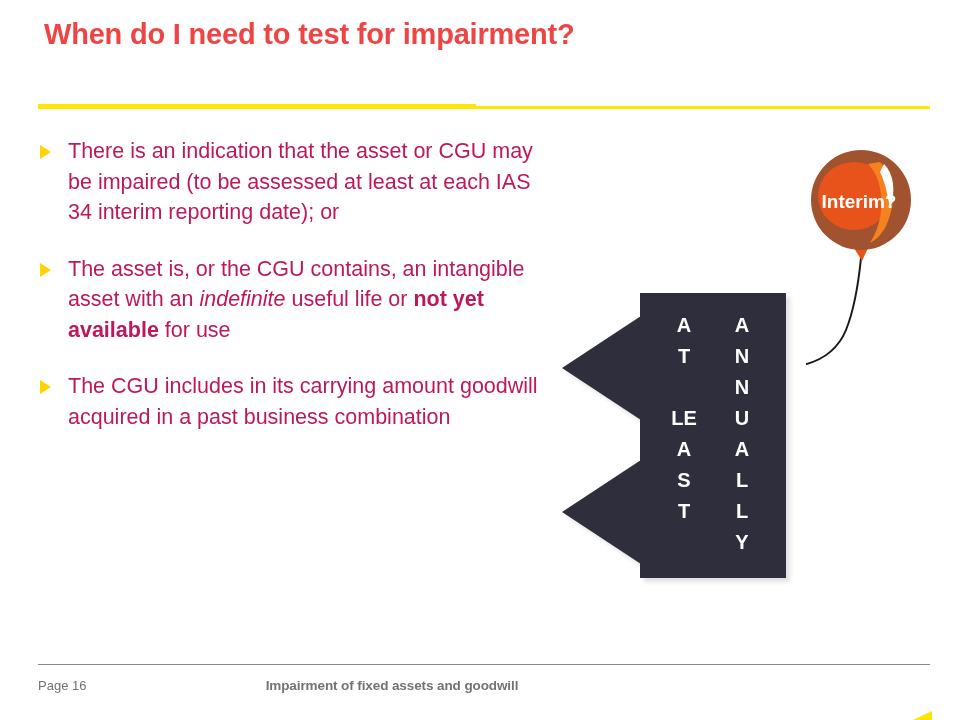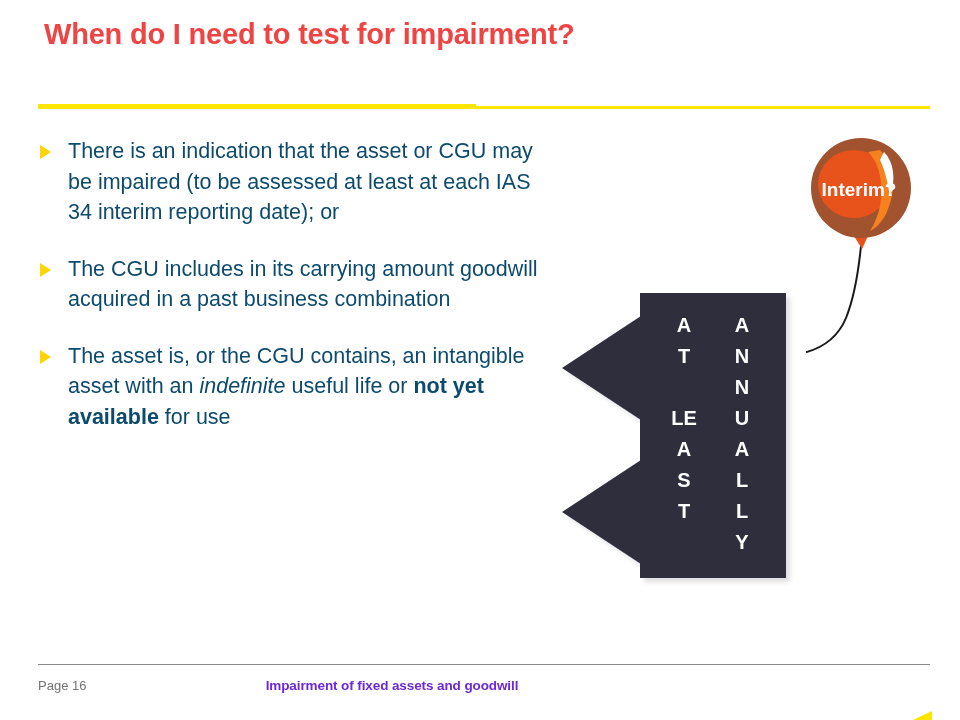--- a/index.html
+++ b/index.html
@@ -65,30 +65,30 @@
     height: 0;
     border-top: 7px solid transparent;
     border-bottom: 7px solid transparent;
     border-left: 11px solid #ffd400;
     margin-top: 9px;
     margin-right: 17px;
   }
   .bullet-text {
     font-size: 21.5px;
     line-height: 1.42;
-    color: #0c4a6e;
+    color: #be185d;
   }
   .bullet-text i { font-style: italic; }
   .bullet-text b { font-weight: bold; }
 
   
   .balloon-wrap {
     position: absolute;
     left: 806px;
-    top: 136px;
+    top: 148px;
     width: 136px;
     height: 240px;
   }
   .balloon-svg { display: block; }
 
   
   .diagram {
     position: absolute;
     left: 552px;
     top: 286px;
@@ -143,21 +143,21 @@
     color: #737373;
   }
   .footer-center {
     position: absolute;
     left: 0;
     top: 678px;
     width: 784px;
     text-align: center;
     font-size: 13.5px;
     font-weight: bold;
-    color: #6d28d9;
+    color: #737373;
     letter-spacing: -0.1px;
   }
   .ey-logo {
     position: absolute;
     left: 896px;
     top: 708px;
     width: 46px;
     height: 42px;
   }
 </style>
@@ -171,26 +171,26 @@
 
 <div class="bullets">
 
   <div class="bullet-row">
     <span class="bullet-marker"></span>
     <span class="bullet-text"><span>There is an indication that the asset or CGU may be impaired (to be assessed at least at each IAS 34 interim reporting date); or</span></span>
   </div>
 
   <div class="bullet-row">
     <span class="bullet-marker"></span>
-    <span class="bullet-text"><span>The CGU includes in its carrying amount goodwill acquired in a past business combination</span></span>
+    <span class="bullet-text"><span>The asset is, or the CGU contains, an intangible asset with an </span><i>indefinite</i><span> useful life or </span><b>not yet available</b><span> for use</span></span>
   </div>
 
   <div class="bullet-row">
     <span class="bullet-marker"></span>
-    <span class="bullet-text"><span>The asset is, or the CGU contains, an intangible asset with an </span><i>indefinite</i><span> useful life or </span><b>not yet available</b><span> for use</span></span>
+    <span class="bullet-text"><span>The CGU includes in its carrying amount goodwill acquired in a past business combination</span></span>
   </div>
 
 </div>
 
 <div class="diagram">
   <svg class="diagram-svg" width="250" height="306" viewBox="0 0 250 306">
     <defs>
       <filter id="softshadow" x="-20%" y="-20%" width="150%" height="150%">
         <feDropShadow dx="4" dy="4" stdDeviation="2" flood-color="#000000" flood-opacity="0.12"></feDropShadow>
       </filter>

